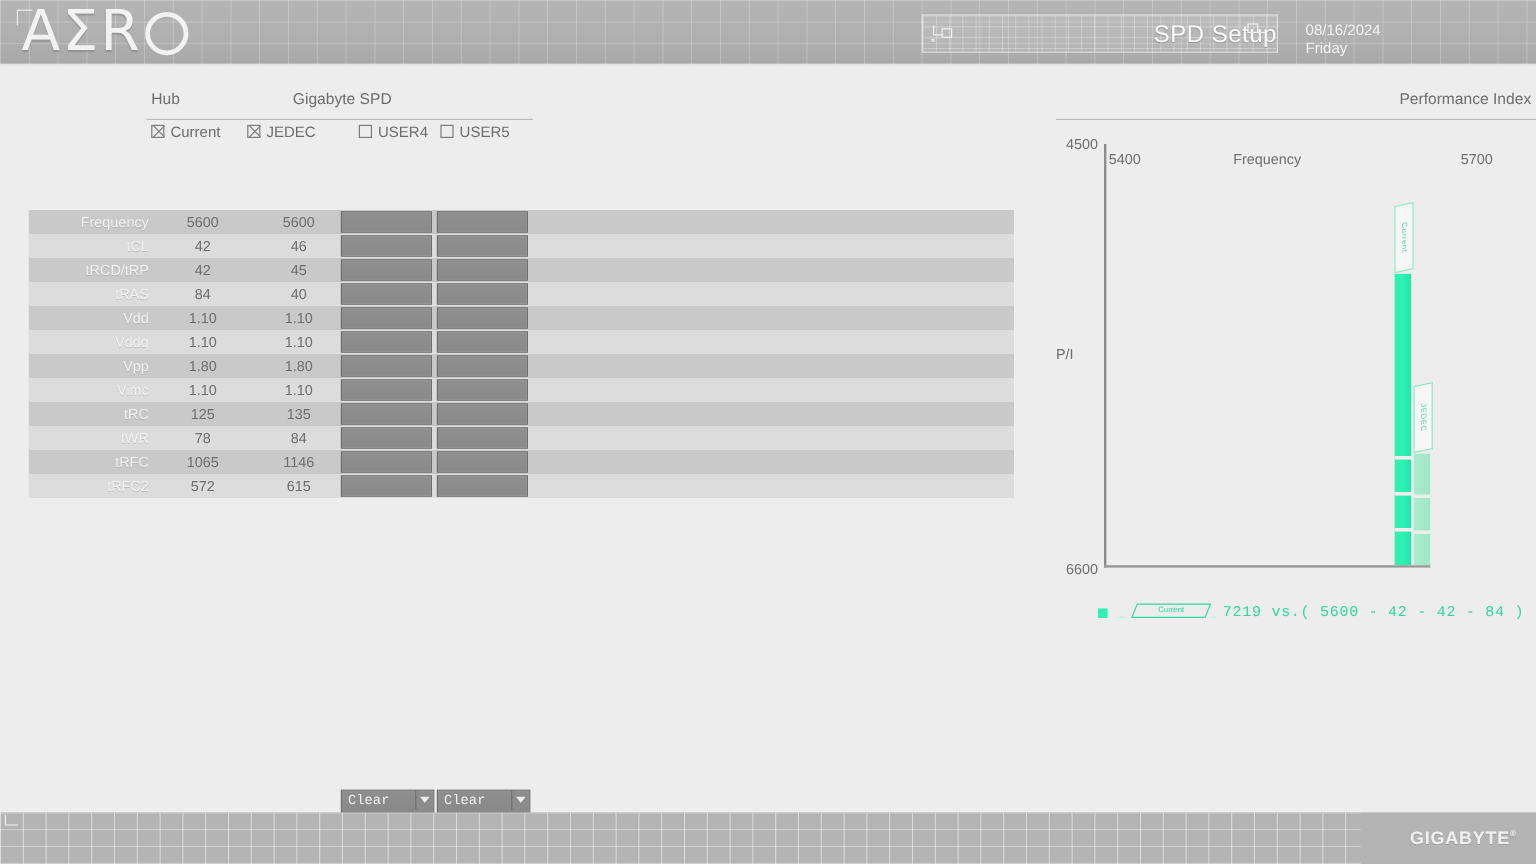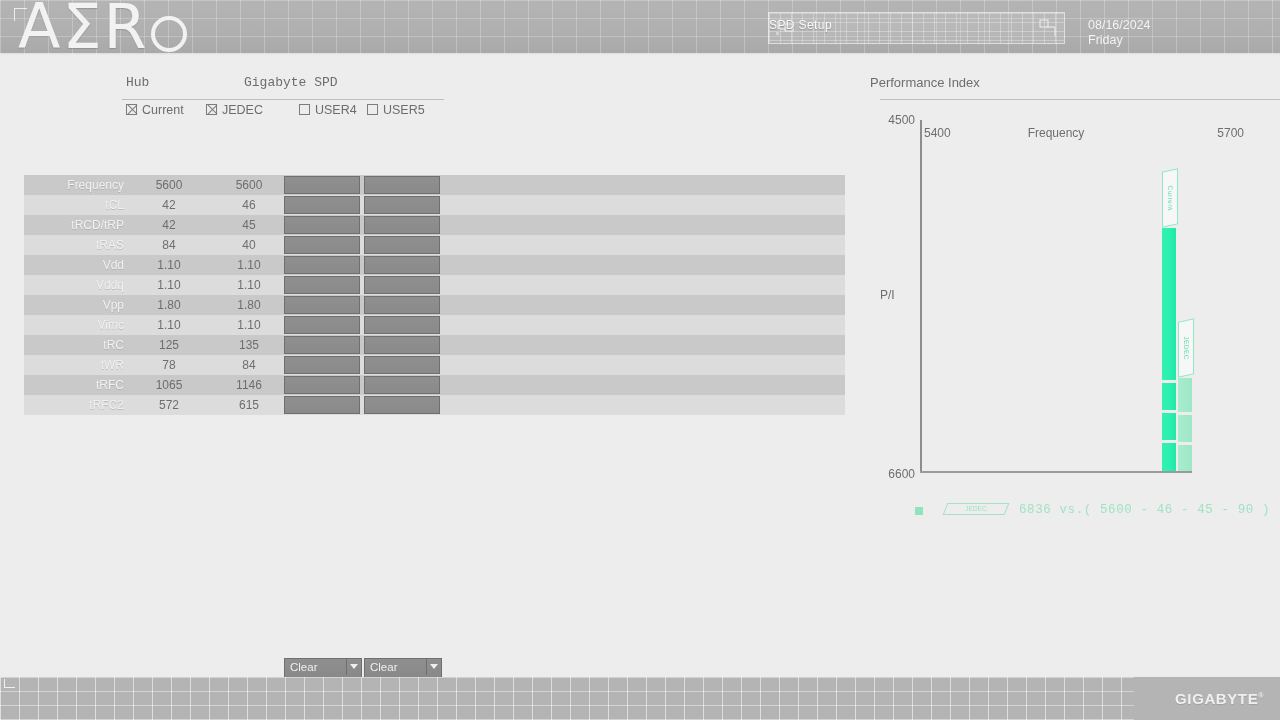--- a/index.html
+++ b/index.html
@@ -26,21 +26,21 @@
     background-size:24px 18px;
     opacity:.85;
   }
   .header .bottom-line{
     position:absolute;left:0;bottom:0;width:1280px;height:2px;
     background:rgba(255,255,255,.65);
   }
   .logo{
     position:absolute;left:18px;top:1px;
     font-family:"DejaVu Sans",sans-serif;
-    font-size:62px;letter-spacing:2px;color:#f2f2f2;
+    font-size:47px;letter-spacing:2px;color:#f2f2f2;
     font-weight:400;line-height:52px;
     text-shadow:0 1px 1px rgba(120,120,120,.5);
   }
   .logo-o{
     display:inline-block;width:36px;height:36px;
     border:4px solid #f2f2f2;border-radius:50%;
     vertical-align:-4px;margin-left:2px;box-sizing:border-box;
   }
   .tagline{
     position:absolute;left:218px;top:33px;
@@ -61,22 +61,22 @@
     overflow:hidden;
   }
   .title-plate .tgrid{
     position:absolute;left:0;top:0;right:0;bottom:0;
     background-image:
       linear-gradient(to right,rgba(255,255,255,.30) 1px,transparent 1px),
       linear-gradient(to bottom,rgba(255,255,255,.30) 1px,transparent 1px);
     background-size:11px 9px;
   }
   .title-plate .ttext{
-    position:absolute;left:0;right:0;top:5px;text-align:left;
-    font-size:12px;color:#fafafa;letter-spacing:.4px;
+    position:absolute;left:0;right:0;top:5px;text-align:right;
+    font-size:20px;color:#fafafa;letter-spacing:.4px;
     text-shadow:0 1px 1px rgba(110,110,110,.55);
   }
   .plate-icon-l{
     position:absolute;left:7px;top:6px;width:20px;height:18px;
   }
   .plate-icon-r{
     position:absolute;right:7px;top:6px;width:18px;height:18px;
   }
   .dt-date{
     position:absolute;left:1088px;top:18px;font-size:12.5px;color:#f3f3f3;
@@ -91,21 +91,21 @@
     letter-spacing:.5px;font-weight:300;line-height:38px;margin-top:47px;
   }
 
   
   .body-area{
     position:absolute;left:0;top:55px;width:1280px;height:622px;
     background:#ededed;
   }
 
   
-  .tabs{position:absolute;left:122px;top:20px;width:322px;height:26px;font-family:Liberation Mono, monospace;}
+  .tabs{position:absolute;left:122px;top:20px;width:322px;height:26px;}
   .tab{
     position:absolute;top:0;font-size:13px;color:#6d6d6d;
   }
   .tab-hub{left:4px;}
   .tab-spd{left:122px;}
   .tabs-rule{
     position:absolute;left:122px;top:44px;width:322px;height:1px;
     background:#bdbdbd;
   }
 
@@ -153,21 +153,21 @@
   .tbox.u4{left:260px;}
   .tbox.u5{left:340px;}
 
   
   .ctl-group{position:absolute;top:603px;}
   .ctl-a{left:284px;}
   .ctl-b{left:364px;}
   .sel{
     position:relative;width:78px;height:22px;
     background:linear-gradient(180deg,#8f8f8f 0%,#888888 100%);
-    border:1px solid #6f6f6f;box-sizing:border-box;
+    border:1px solid #6f6f6f;box-sizing:border-box;font-family:Liberation Mono, monospace;
   }
   .sel .sel-txt{
     position:absolute;left:5px;top:1px;font-size:11.5px;color:#efefef;
     line-height:15px;
   }
   .sel .sel-arrow{
     position:absolute;right:0;top:0;width:14px;height:16px;
     border-left:1px solid #6f6f6f;
   }
   .sel .sel-arrow span{
@@ -181,21 +181,21 @@
     border:1px solid #9a9a9a;box-sizing:border-box;
     font-size:11.5px;color:#efefef;text-align:center;line-height:17px;
     text-shadow:0 1px 0 rgba(140,140,140,.6);
   }
 
   
   .chart-panel{
     position:absolute;left:870px;top:0;width:410px;height:622px;
   }
   .chart-title{
-    position:absolute;left:0;right:4px;top:20px;text-align:left;
+    position:absolute;left:0;right:4px;top:20px;text-align:right;
     font-size:13px;color:#6d6d6d;
   }
   .chart-rule{
     position:absolute;left:10px;top:44px;width:400px;height:1px;background:#bdbdbd;
   }
   .plot{
     position:absolute;left:50px;top:65px;width:320px;height:353px;
   }
   .axis-y{
     position:absolute;left:0;top:0;width:2px;height:353px;background:#8d8d8d;
@@ -515,26 +515,26 @@
         </div>
 
         <div class="xtick xtick-l">5400</div>
         <div class="xlabel">Frequency</div>
         <div class="xtick xtick-r">5700</div>
       </div>
 
     </div>
 
     <div class="legend">
-      <div class="lrow" style="color:#9fe3c4;">
-        <div class="lswatch" style="background:#8fe3bd;"></div>
+      <div class="lrow" style="color:#2ed9a2;">
+        <div class="lswatch" style="background:#2ef0b4;"></div>
         <div class="ltag">
-          <b>JEDEC</b>
-        </div>
-        <div class="lval">6836 vs.( 5600 - 46 - 45 - 90 )</div>
+          <b>Current</b>
+        </div>
+        <div class="lval">7219 vs.( 5600 - 42 - 42 - 84 )</div>
       </div>
     </div>
 
     <div class="abtn btn-load">
       <div class="l1">Load</div>
       <div class="l2">SPD Profile</div>
     </div>
     <div class="abtn btn-save">
       <div class="l1">Save</div>
       <div class="l2">SPD Profile</div>

